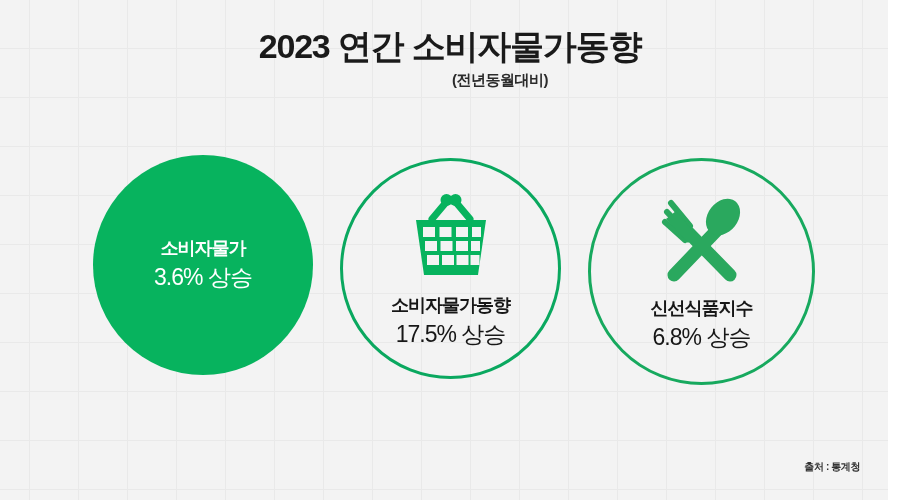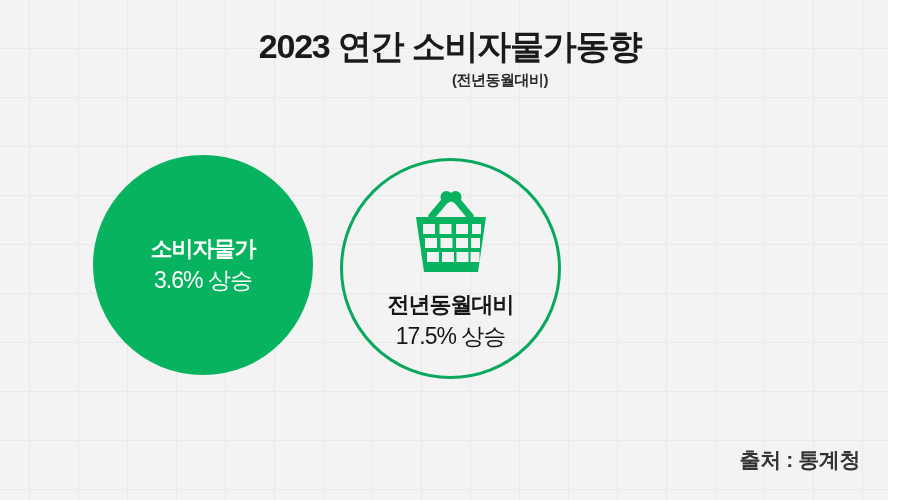--- a/index.html
+++ b/index.html
@@ -97,39 +97,39 @@
     margin-bottom: 10px;
   }
 
   .label-block {
     text-align: center;
     line-height: 1.28;
     letter-spacing: -1px;
   }
   .label-block .line1 {
     display: block;
-    font-size: 22px;
+    font-size: 18px;
     font-weight: 800;
   }
   .label-block .line2 {
     display: block;
     font-size: 23px;
     font-weight: 400;
     margin-top: 3px;
   }
   .circle.filled .label-block { color: #ffffff; }
   .circle.outlined-a .label-block,
   .circle.outlined-b .label-block { color: #171717; }
 
   
   .source {
     position: absolute;
     right: 28px;
     bottom: 26px;
-    font-size: 21px;
+    font-size: 10px;
     font-weight: 700;
     color: #333333;
     letter-spacing: -0.4px;
     white-space: nowrap;
     margin-top: 12px;
   }
 </style>
 </head>
 <body>
 
@@ -165,21 +165,45 @@
         <rect x="28.5" y="48" width="12" height="10" fill="#f3f3f3"></rect>
         <rect x="44" y="48" width="12" height="10" fill="#f3f3f3"></rect>
         <rect x="59" y="48" width="9" height="10" fill="#f3f3f3"></rect>
         <rect x="15" y="62" width="12" height="10" fill="#f3f3f3"></rect>
         <rect x="30" y="62" width="12" height="10" fill="#f3f3f3"></rect>
         <rect x="44.5" y="62" width="12" height="10" fill="#f3f3f3"></rect>
         <rect x="58.5" y="62" width="9" height="10" fill="#f3f3f3"></rect>
       </svg>
     </div>
     <div class="label-block">
-      <span class="line1">전년동월대비</span>
+      <span class="line1">소비자물가동향</span>
       <span class="line2">17.5% 상승</span>
     </div>
   </div>
 
+  <div class="circle outlined-b">
+    <div class="icon-slot">
+      <svg width="84" height="88" viewBox="0 0 84 88" aria-hidden="true">
+        <g fill="none" stroke="#2aa85e" stroke-linecap="round">
+
+          <path d="M11 8 L30 31" stroke-width="6"></path>
+          <path d="M7 17 L27 38" stroke-width="6"></path>
+          <path d="M5 27 L25 45" stroke-width="6"></path>
+
+          <path d="M24 33 L70 80" stroke-width="13"></path>
+
+          <path d="M59 33 L14 80" stroke-width="13"></path>
+        </g>
+
+        <path d="M6 24 L28 48 L36 40 L16 16 Z" fill="#2aa85e"></path>
+
+        <ellipse cx="63" cy="22" rx="15" ry="20" fill="#2aa85e" transform="rotate(38 63 22)"></ellipse>
+      </svg>
+    </div>
+    <div class="label-block">
+      <span class="line1">신선식품지수</span>
+      <span class="line2">6.8% 상승</span>
+    </div>
+  </div>
 
   <div class="source">출처 : 통계청</div>
 
 </div>
 
 </body></html>

